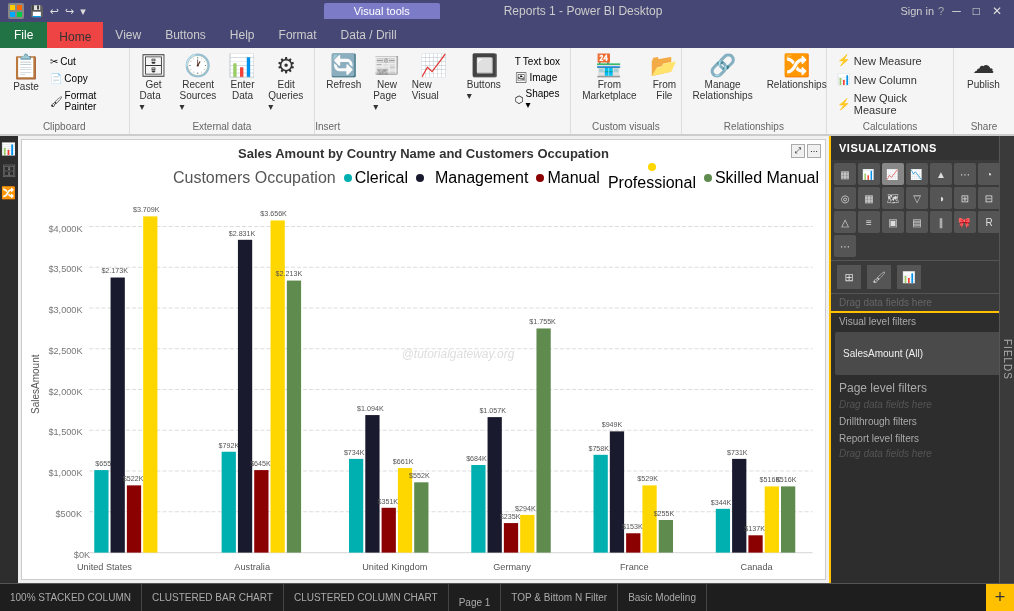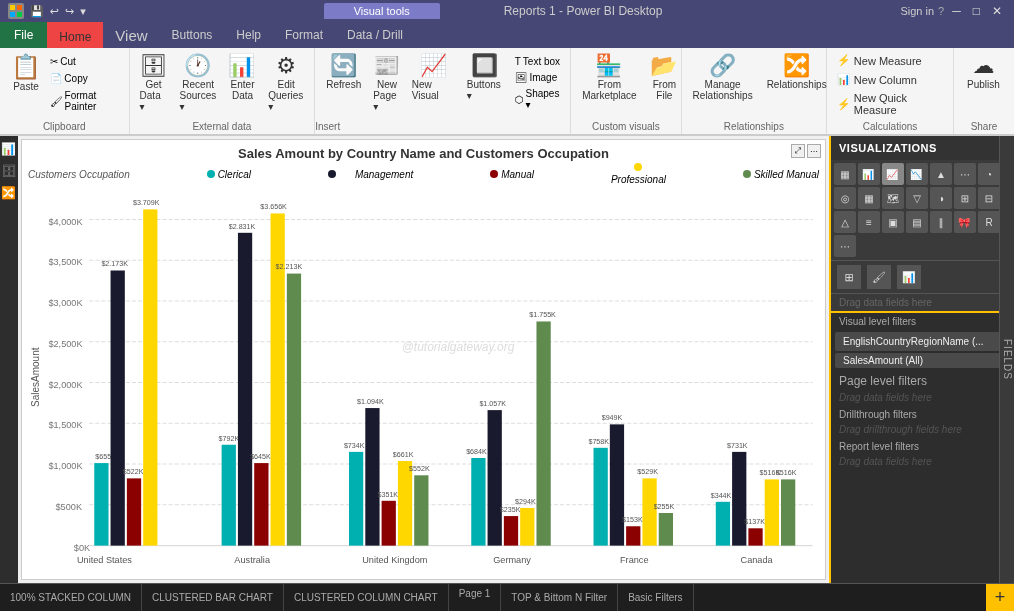--- a/index.html
+++ b/index.html
@@ -38,21 +38,21 @@
   </div>
 </div>
 
 <div style="background:#464775; height:26px; display:flex; align-items:flex-end;">
   <div style="background:#217346; color:white; padding:4px 14px; font-size:12px; cursor:pointer; height:26px; display:flex; align-items:center;">
     <span>File</span>
   </div>
   <div style="background:#ef4444; color:#333; padding:4px 12px; font-size:12px; cursor:pointer; height:26px; display:flex; align-items:flex-end;">
     <span>Home</span>
   </div>
-  <div style="color:#ccc; padding:4px 12px; font-size:15px; cursor:pointer; height:26px; display:flex; align-items:center;">
+  <div style="color:#ccc; padding:4px 12px; font-size:12px; cursor:pointer; height:26px; display:flex; align-items:center;">
     <span>View</span>
   </div>
   <div style="color:#ccc; padding:4px 12px; font-size:12px; cursor:pointer; height:26px; display:flex; align-items:center;">
     <span>Buttons</span>
   </div>
   <div style="color:#ccc; padding:4px 12px; font-size:12px; cursor:pointer; height:26px; display:flex; align-items:center;">
     <span>Help</span>
   </div>
   <div style="color:#ccc; padding:4px 12px; font-size:12px; cursor:pointer; height:26px; display:flex; align-items:center;">
     <span>Format</span>
@@ -221,27 +221,27 @@
 
   <div style="flex:1; background:white; margin:3px; border:1px solid #ccc; padding:6px; position:relative; overflow:hidden;">
 
     <div style="position:absolute; top:4px; right:4px; display:flex; gap:2px; z-index:10;">
       <div style="width:14px; height:14px; background:#f0f0f0; border:1px solid #aaa; display:flex; align-items:center; justify-content:center; font-size:8px; cursor:pointer;">⤢</div>
       <div style="width:14px; height:14px; background:#f0f0f0; border:1px solid #aaa; display:flex; align-items:center; justify-content:center; font-size:8px; cursor:pointer;">⋯</div>
     </div>
 
     <div style="text-align:center; font-size:13px; font-weight:bold; color:#333; margin-bottom:2px;">Sales Amount by Country Name and Customers Occupation</div>
 
-    <div style="display:flex; align-items:center; gap:8px; justify-content:space-between; font-size:10px; margin-bottom:4px;font-style:italic;">
+    <div style="display:flex; align-items:center; gap:8px; justify-content:flex-end; font-size:16px; margin-bottom:4px;">
       <span style="color:#555;">Customers Occupation</span>
       <div style="display:flex; align-items:center; gap:3px;">
         <div style="width:8px; height:8px; border-radius:50%; background:#00b0b0;"></div>
         <span>Clerical</span>
       </div>
-      <div style="display:flex; align-items:center; gap:19px;">
+      <div style="display:flex; align-items:center; gap:11px;">
         <div style="width:8px; height:8px; border-radius:50%; background:#1a1a2e;"></div>
         <span>Management</span>
       </div>
       <div style="display:flex; align-items:center; gap:3px;">
         <div style="width:8px; height:8px; border-radius:50%; background:#8b0000;"></div>
         <span>Manual</span>
       </div>
       <div style="display:flex; align-items:center; gap:3px;flex-direction:column;">
         <div style="width:8px; height:8px; border-radius:50%; background:#ffd700;"></div>
         <span>Professional</span>
@@ -418,32 +418,28 @@
     <div style="background:#3a3a3a; padding:4px 6px; display:flex; gap:6px; border-top:1px solid #555;">
       <div style="width:24px; height:24px; background:#555; display:flex; align-items:center; justify-content:center; font-size:11px; color:#ddd; cursor:pointer;">⊞</div>
       <div style="width:24px; height:24px; background:#555; display:flex; align-items:center; justify-content:center; font-size:11px; color:#ddd; cursor:pointer;">🖌</div>
       <div style="width:24px; height:24px; background:#555; display:flex; align-items:center; justify-content:center; font-size:11px; color:#ddd; cursor:pointer;">📊</div>
     </div>
     <div style="background:#3a3a3a; padding:3px 8px; color:#666; font-size:10px; border-top:1px solid #555;">Drag data fields here</div>
 
     <div style="flex:1; background:#2d2d2d; overflow-y:auto; border-top:2px solid #ffc000;">
       <div style="color:#aaa; font-size:10px; padding:3px 8px;">Visual level filters</div>
 
-      <div style="background:#4a4a4a; color:#eee; font-size:10px; padding:4px 8px; margin:2px 4px; border-radius:2px; cursor:pointer;">
-        <span>EnglishCountryRegionName (...</span>
-      </div>
-      <div style="background:#4a4a4a; color:#eee; font-size:10px; padding:2px 8px; margin:2px 4px; border-radius:2px; cursor:pointer;">
+      <div style="background:#4a4a4a; color:#eee; font-size:10px; padding:16px 8px; margin:2px 4px; border-radius:2px; cursor:pointer;">
         <span>SalesAmount (All)</span>
       </div>
 
       <div style="color:#aaa; font-size:12px; padding:4px 8px 2px;">Page level filters</div>
       <div style="color:#555; font-size:10px; padding:2px 8px; font-style:italic;">Drag data fields here</div>
 
       <div style="color:#aaa; font-size:10px; padding:4px 8px 2px;">Drillthrough filters</div>
-      <div style="color:#555; font-size:10px; padding:2px 8px; font-style:italic;">Drag drillthrough fields here</div>
 
       <div style="color:#aaa; font-size:10px; padding:4px 8px 2px;">Report level filters</div>
       <div style="color:#555; font-size:10px; padding:2px 8px; font-style:italic;">Drag data fields here</div>
     </div>
 
     <div style="position:absolute; right:-1px; top:0; width:16px; background:#3a3a3a; color:#aaa; writing-mode:vertical-rl; padding:8px 2px; font-size:10px; cursor:pointer; letter-spacing:1px; height:100%; display:flex; align-items:center; justify-content:center; border-left:1px solid #555;">
       <span>FIELDS</span>
     </div>
   </div>
 </div>
@@ -451,25 +447,25 @@
 <div style="height:28px; background:#1e1e1e; display:flex; align-items:center; border-top:1px solid #555; overflow:hidden;">
   <div style="padding:4px 10px; font-size:10px; color:#aaa; cursor:pointer; border-right:1px solid #444; height:28px; display:flex; align-items:center;">
     <span>100% STACKED COLUMN</span>
   </div>
   <div style="padding:4px 10px; font-size:10px; color:#aaa; cursor:pointer; border-right:1px solid #444; height:28px; display:flex; align-items:center;">
     <span>CLUSTERED BAR CHART</span>
   </div>
   <div style="padding:4px 10px; font-size:10px; color:#aaa; cursor:pointer; border-right:1px solid #444; height:28px; display:flex; align-items:center;">
     <span>CLUSTERED COLUMN CHART</span>
   </div>
-  <div style="padding:4px 10px; font-size:10px; color:#aaa; cursor:pointer; border-right:1px solid #444; height:28px; display:flex; align-items:flex-start;">
+  <div style="padding:4px 10px; font-size:10px; color:#aaa; cursor:pointer; border-right:1px solid #444; height:28px; display:flex; align-items:flex-end;">
     <span>Page 1</span>
   </div>
   <div style="padding:4px 10px; font-size:10px; color:#aaa; cursor:pointer; border-right:1px solid #444; height:28px; display:flex; align-items:center;">
     <span>TOP &amp; Bittom N Filter</span>
   </div>
   <div style="padding:4px 10px; font-size:10px; color:#aaa; cursor:pointer; border-right:1px solid #444; height:28px; display:flex; align-items:center;">
-    <span>Basic Filters</span>
+    <span>Basic Modeling</span>
   </div>
   <div style="width:28px; height:28px; background:#ffc000; display:flex; align-items:center; justify-content:center; color:#333; font-size:18px; cursor:pointer; margin-left:auto;">
     <span>+</span>
   </div>
 </div>
 
 </body></html>

